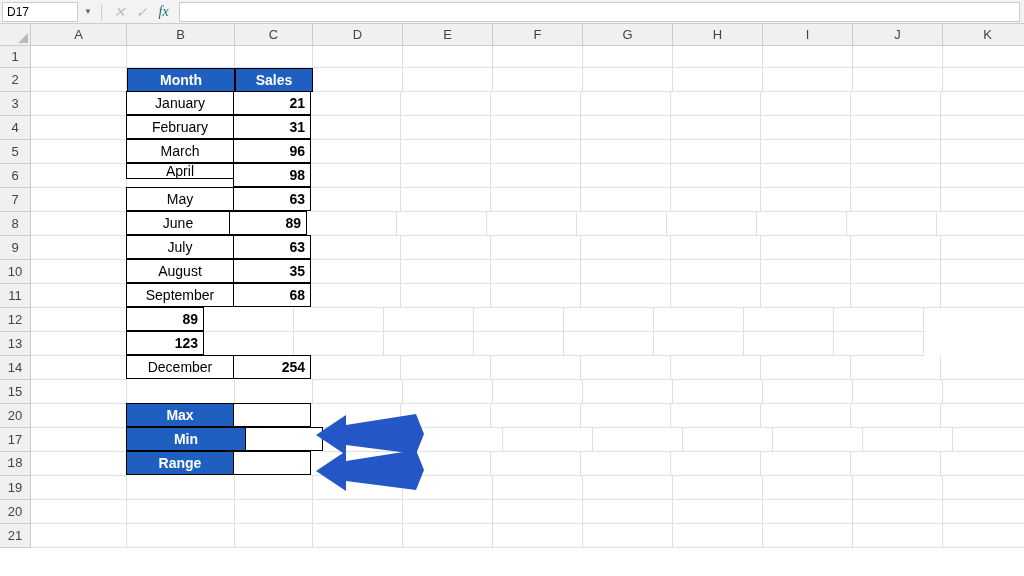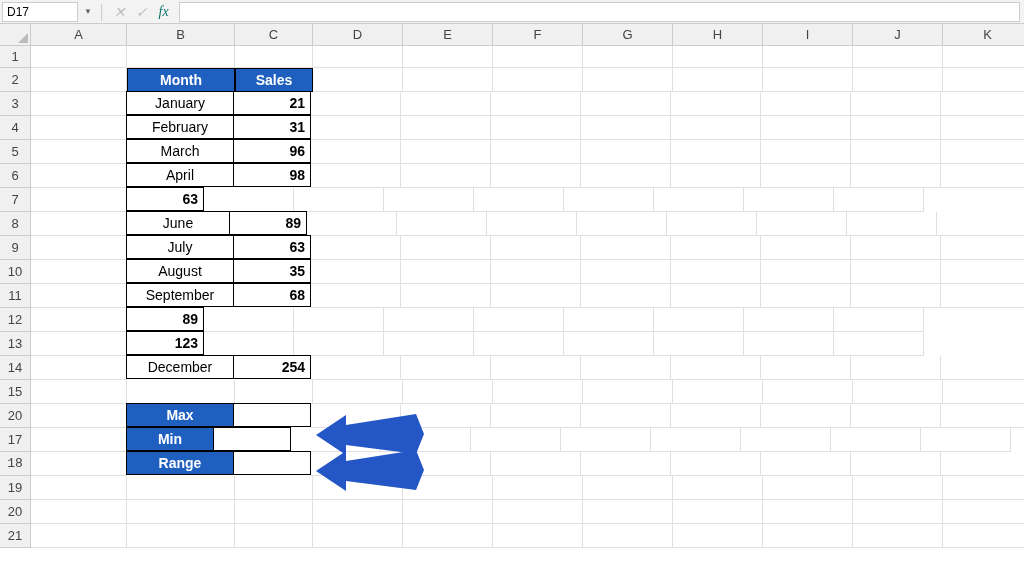--- a/index.html
+++ b/index.html
@@ -270,33 +270,34 @@
         <div class="cell" style="width: 90px; height: 24px;"></div>
         <div class="cell" style="width: 90px; height: 24px;"></div>
         <div class="cell" style="width: 90px; height: 24px;"></div>
         <div class="cell" style="width: 90px; height: 24px;"></div>
         <div class="cell" style="width: 90px; height: 24px;"></div>
         <div class="cell" style="width: 90px; height: 24px;"></div>
         <div class="cell" style="width: 90px; height: 24px;"></div>
       </div>
       <div class="row">
         <div class="cell" style="width: 96px; height: 24px;"></div>
-        <div class="cell tdata b-center" style="width: 108px; height: 24px;">April</div>
+        <div class="cell tdata b-center" style="width: 108px; height: 16px;">April</div>
         <div class="cell tdata b-right" style="width: 78px; height: 24px;">98</div>
         <div class="cell" style="width: 90px; height: 24px;"></div>
         <div class="cell" style="width: 90px; height: 24px;"></div>
         <div class="cell" style="width: 90px; height: 24px;"></div>
         <div class="cell" style="width: 90px; height: 24px;"></div>
         <div class="cell" style="width: 90px; height: 24px;"></div>
         <div class="cell" style="width: 90px; height: 24px;"></div>
         <div class="cell" style="width: 90px; height: 24px;"></div>
         <div class="cell" style="width: 90px; height: 24px;"></div>
       </div>
       <div class="row">
         <div class="cell" style="width: 96px; height: 24px;"></div>
+        <div class="cell tdata b-center" style="width: 108px; height: 24px;">May</div>
         <div class="cell tdata b-right" style="width: 78px; height: 24px;">63</div>
         <div class="cell" style="width: 90px; height: 24px;"></div>
         <div class="cell" style="width: 90px; height: 24px;"></div>
         <div class="cell" style="width: 90px; height: 24px;"></div>
         <div class="cell" style="width: 90px; height: 24px;"></div>
         <div class="cell" style="width: 90px; height: 24px;"></div>
         <div class="cell" style="width: 90px; height: 24px;"></div>
         <div class="cell" style="width: 90px; height: 24px;"></div>
         <div class="cell" style="width: 90px; height: 24px;"></div>
       </div>
@@ -410,21 +411,21 @@
         <div class="cell" style="width: 90px; height: 24px;"></div>
         <div class="cell" style="width: 90px; height: 24px;"></div>
         <div class="cell" style="width: 90px; height: 24px;"></div>
         <div class="cell" style="width: 90px; height: 24px;"></div>
         <div class="cell" style="width: 90px; height: 24px;"></div>
         <div class="cell" style="width: 90px; height: 24px;"></div>
         <div class="cell" style="width: 90px; height: 24px;"></div>
       </div>
       <div class="row">
         <div class="cell" style="width: 96px; height: 24px;"></div>
-        <div class="cell summary-lbl" style="width: 88px; height: 24px;">Min</div>
+        <div class="cell summary-lbl" style="width: 120px; height: 24px;">Min</div>
         <div class="cell summary-val" style="width: 78px; height: 24px;"></div>
         <div class="cell" style="width: 90px; height: 24px;"></div>
         <div class="cell" style="width: 90px; height: 24px;"></div>
         <div class="cell" style="width: 90px; height: 24px;"></div>
         <div class="cell" style="width: 90px; height: 24px;"></div>
         <div class="cell" style="width: 90px; height: 24px;"></div>
         <div class="cell" style="width: 90px; height: 24px;"></div>
         <div class="cell" style="width: 90px; height: 24px;"></div>
         <div class="cell" style="width: 90px; height: 24px;"></div>
       </div>

